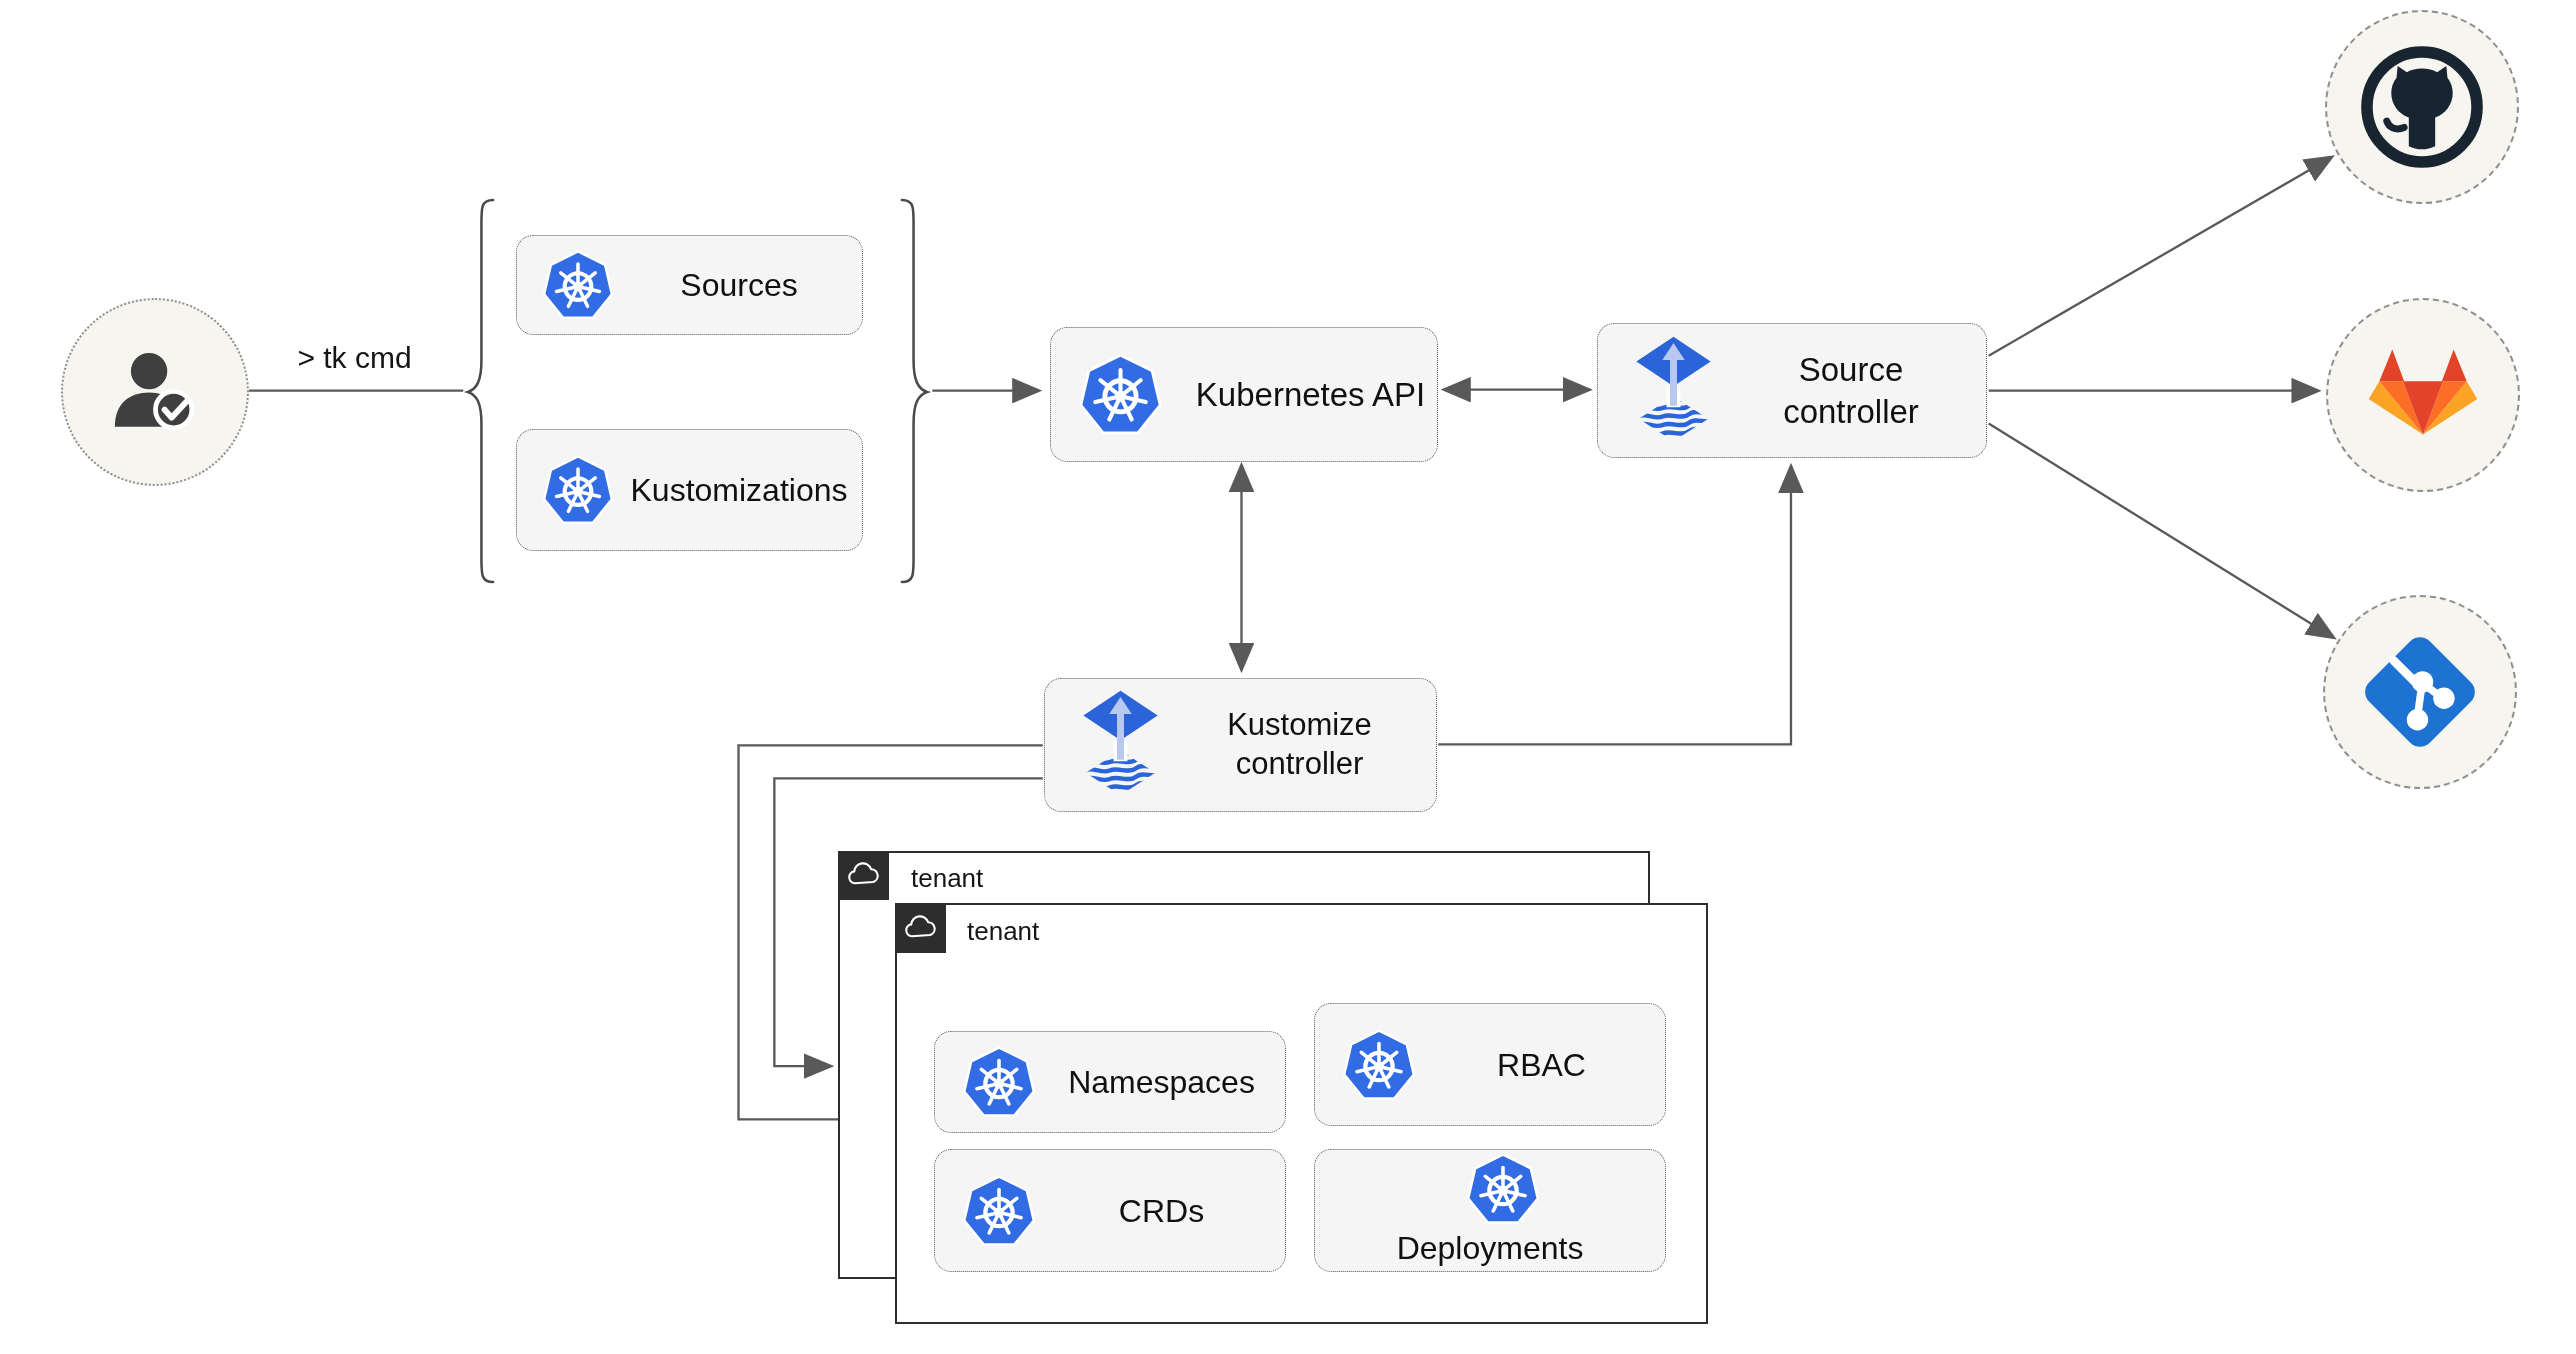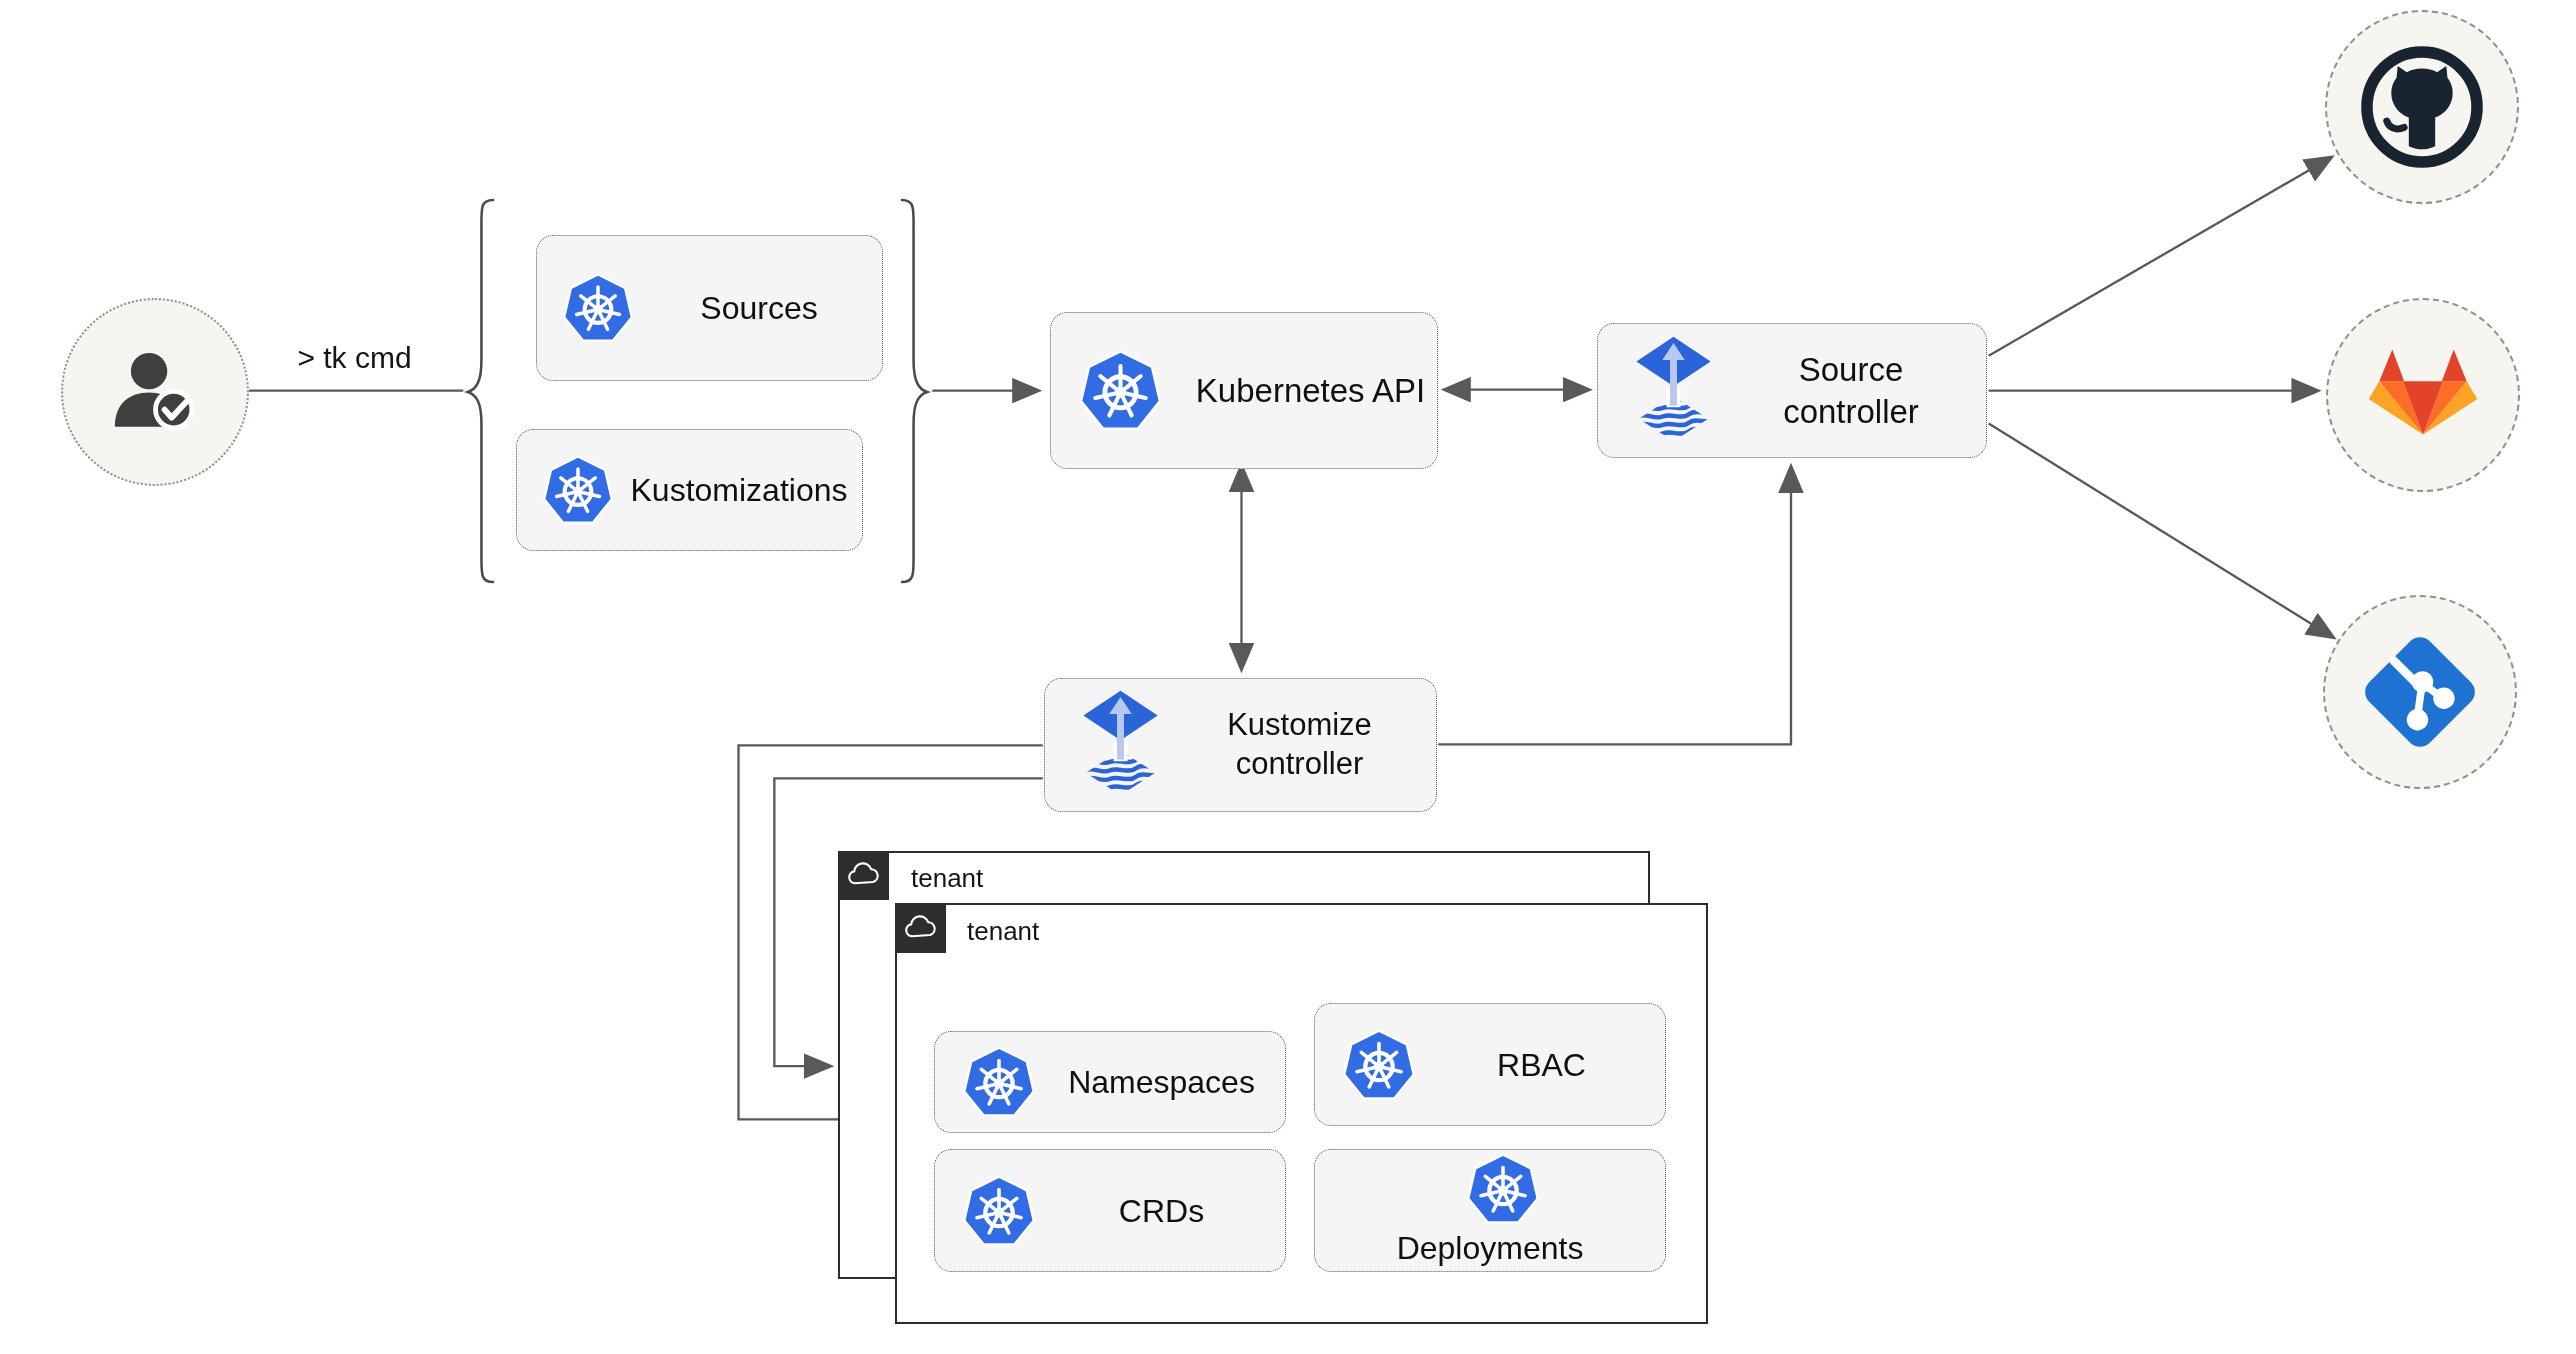--- a/index.html
+++ b/index.html
@@ -71,21 +71,21 @@
 
   <svg class="brace" style="left:463px;top:197px;" width="33" height="388" viewBox="0 0 34 400">
     <path d="M31,3 C18,3 19,12 19,32 L19,168 C19,190 14,198 5,201 C14,204 19,212 19,234 L19,368 C19,388 18,397 31,397" stroke="#4a4a4a" stroke-width="2.6" fill="none" stroke-linecap="round"></path>
   </svg>
   <svg class="brace" style="left:899px;top:197px;" width="33" height="388" viewBox="0 0 34 400">
     <g transform="translate(34,0) scale(-1,1)">
       <path d="M31,3 C18,3 19,12 19,32 L19,168 C19,190 14,198 5,201 C14,204 19,212 19,234 L19,368 C19,388 18,397 31,397" stroke="#4a4a4a" stroke-width="2.6" fill="none" stroke-linecap="round"></path>
     </g>
   </svg>
 
-  <div class="node" style="left:536px;top:235px;width:347px;height:146px;">
+  <div class="node" style="left:516px;top:235px;width:347px;height:100px;">
     <span class="icon" style="width:76px;height:76px;margin-left:23px;">
   <svg viewBox="0 0 100 100">
     <polygon points="50,6 85.5,23.5 94.5,62 69.5,93 30.5,93 5.5,62 14.5,23.5" fill="#326ce5" stroke="#fff" stroke-width="3"></polygon>
     <g stroke="#fff" stroke-width="4.6" stroke-linecap="round">
       <line x1="50" y1="52" x2="50" y2="22.5"></line>
       <line x1="50" y1="52" x2="72.7" y2="33.9"></line>
       <line x1="50" y1="52" x2="78.3" y2="58.5"></line>
       <line x1="50" y1="52" x2="62.6" y2="78.1"></line>
       <line x1="50" y1="52" x2="37.4" y2="78.1"></line>
       <line x1="50" y1="52" x2="21.7" y2="58.5"></line>
@@ -111,21 +111,21 @@
       <line x1="50" y1="52" x2="21.7" y2="58.5"></line>
       <line x1="50" y1="52" x2="27.3" y2="33.9"></line>
     </g>
     <circle cx="50" cy="52" r="17.5" fill="none" stroke="#fff" stroke-width="5.5"></circle>
     <circle cx="50" cy="52" r="6.3" fill="#fff"></circle>
   </svg>
 </span>
     <span class="lbl">Kustomizations</span>
   </div>
 
-  <div class="node" style="left:1050px;top:312px;width:388px;height:157px;gap:19px;">
+  <div class="node" style="left:1050px;top:327px;width:388px;height:135px;gap:19px;">
     <span class="icon" style="width:89px;height:89px;margin-left:25px;">
   <svg viewBox="0 0 100 100">
     <polygon points="50,6 85.5,23.5 94.5,62 69.5,93 30.5,93 5.5,62 14.5,23.5" fill="#326ce5" stroke="#fff" stroke-width="3"></polygon>
     <g stroke="#fff" stroke-width="4.6" stroke-linecap="round">
       <line x1="50" y1="52" x2="50" y2="22.5"></line>
       <line x1="50" y1="52" x2="72.7" y2="33.9"></line>
       <line x1="50" y1="52" x2="78.3" y2="58.5"></line>
       <line x1="50" y1="52" x2="62.6" y2="78.1"></line>
       <line x1="50" y1="52" x2="37.4" y2="78.1"></line>
       <line x1="50" y1="52" x2="21.7" y2="58.5"></line>

